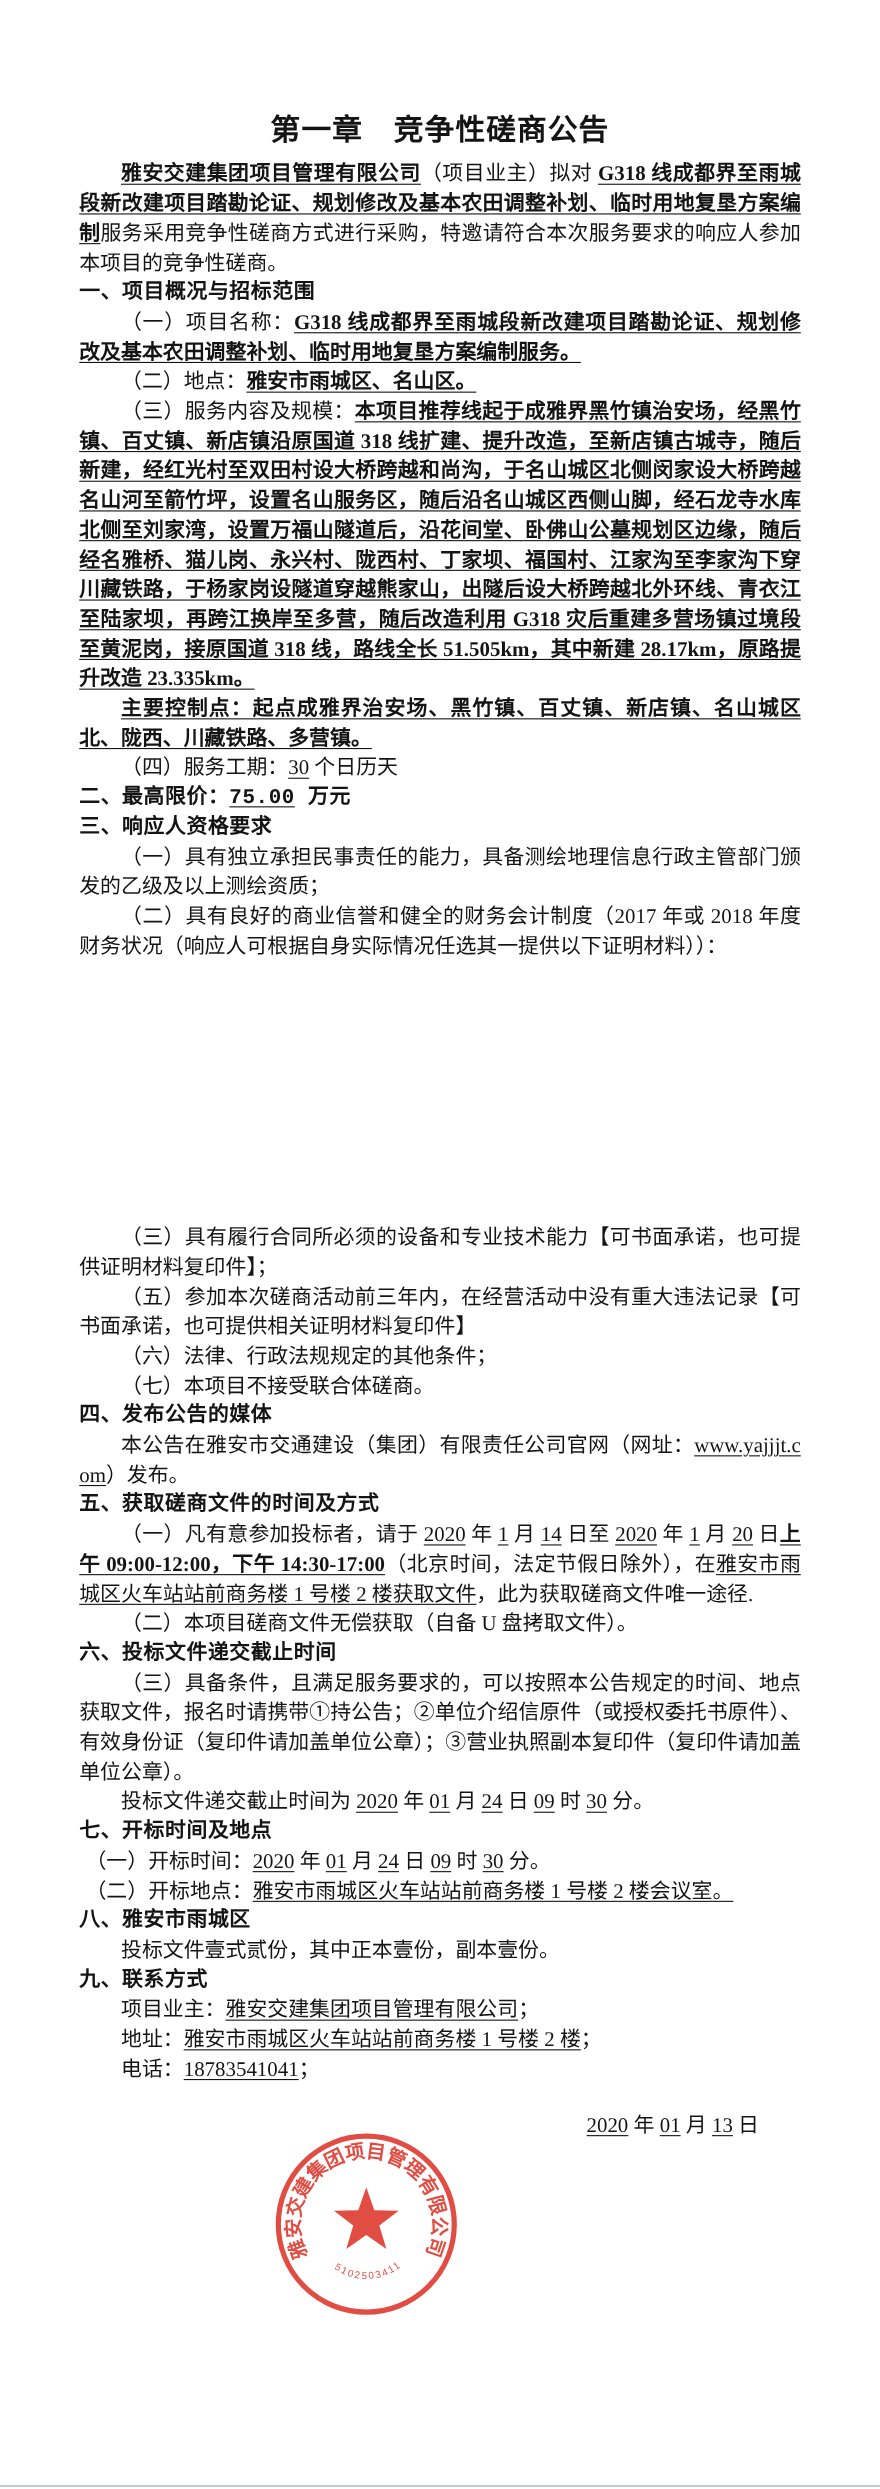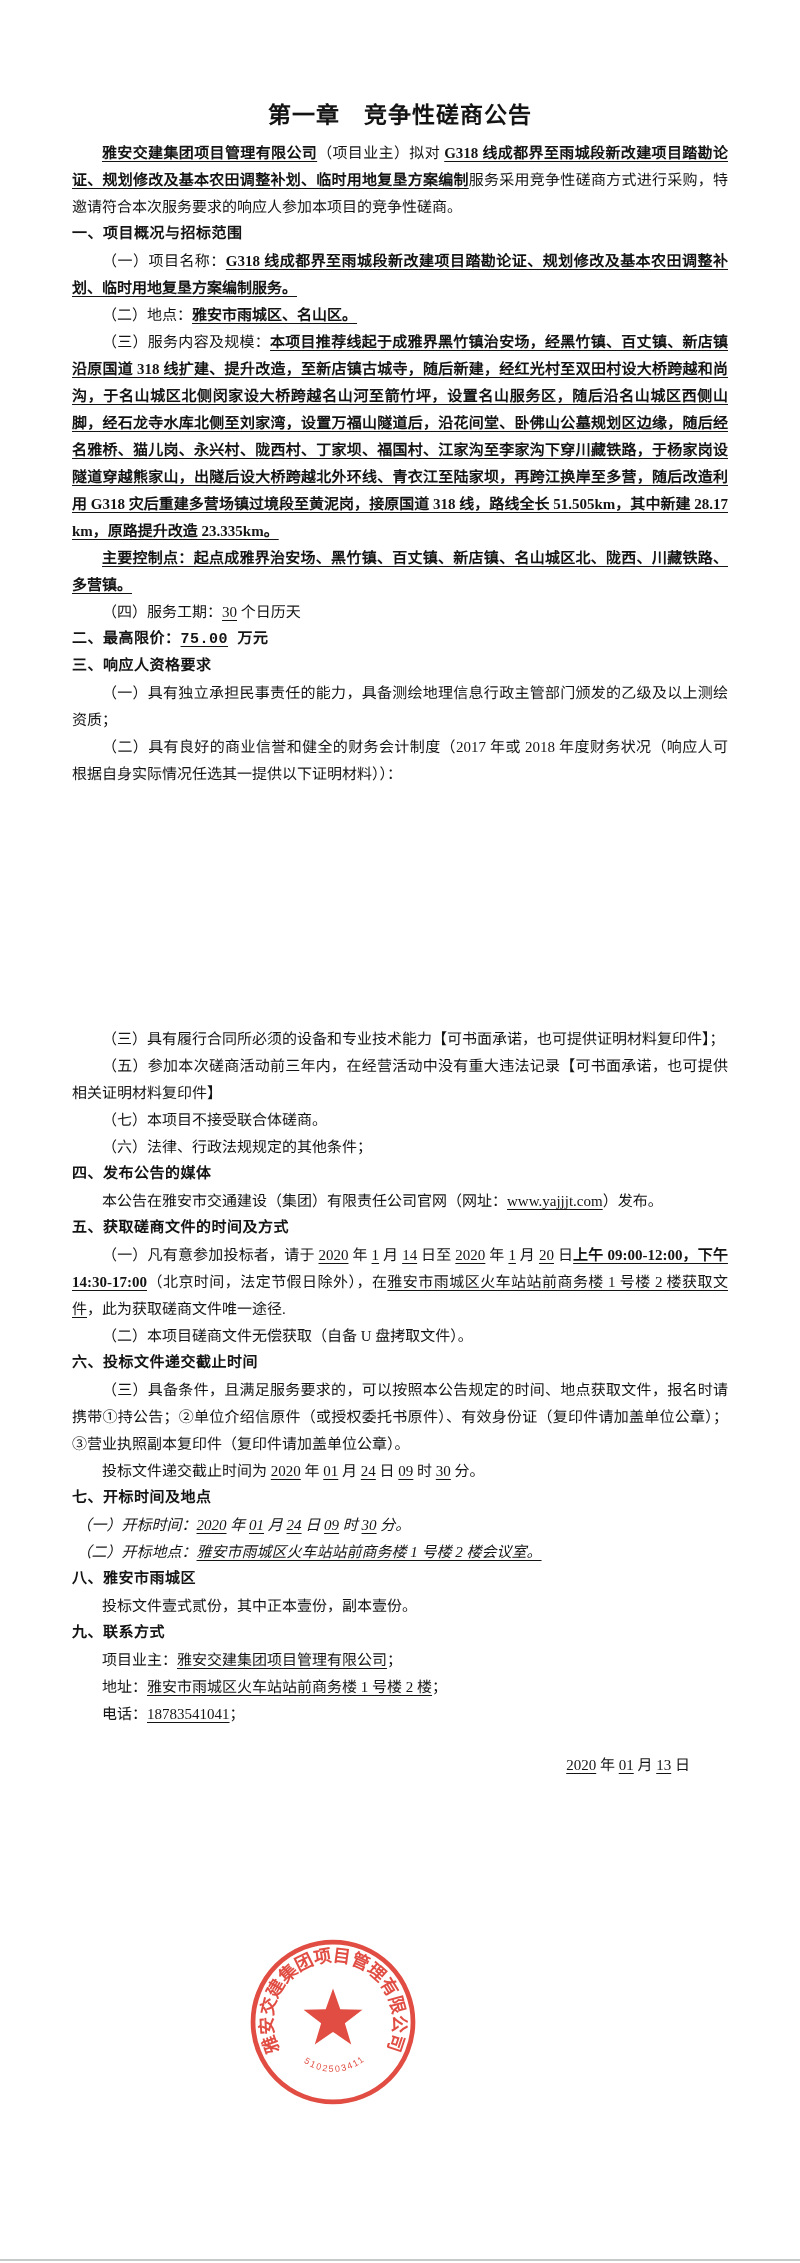--- a/index.html
+++ b/index.html
@@ -15,34 +15,34 @@
   }
   .content{
     position:absolute;
     left:72px;
     top:96px;
     width:656px;
   }
   .doc-title{
     margin:0 0 10px 0;
     text-align:center;
-    font-size:23px;
+    font-size:27px;
     font-weight:bold;
     letter-spacing:1px;
     font-family:"Liberation Sans","DejaVu Sans",sans-serif;
   }
   .para{
     margin:0;
-    font-size:15px;
+    font-size:19px;
     line-height:27px;
     text-align:justify;
     word-break:break-all;
   }
   .para.indent{text-indent:2em;}
-  .para.small-indent{text-indent:0.3em;font-style:italic;}
+  .para.small-indent{text-indent:0.3em;}
   .para.heading{
     font-weight:bold;
     font-family:Liberation Mono, monospace;
     letter-spacing:0.5px;
   }
   .para.date{
     text-align:right;
     padding-right:38px;
     margin-top:24px;
   }
@@ -83,22 +83,22 @@
         <p class="para indent"><span>（三）服务内容及规模：</span><span class="b u">本项目推荐线起于成雅界黑竹镇治安场，经黑竹镇、百丈镇、新店镇沿原国道 318 线扩建、提升改造，至新店镇古城寺，随后新建，经红光村至双田村设大桥跨越和尚沟，于名山城区北侧闵家设大桥跨越名山河至箭竹坪，设置名山服务区，随后沿名山城区西侧山脚，经石龙寺水库北侧至刘家湾，设置万福山隧道后，沿花间堂、卧佛山公墓规划区边缘，随后经名雅桥、猫儿岗、永兴村、陇西村、丁家坝、福国村、江家沟至李家沟下穿川藏铁路，于杨家岗设隧道穿越熊家山，出隧后设大桥跨越北外环线、青衣江至陆家坝，再跨江换岸至多营，随后改造利用 G318 灾后重建多营场镇过境段至黄泥岗，接原国道 318 线，路线全长 51.505km，其中新建 28.17km，原路提升改造 23.335km。</span></p>
         <p class="para indent"><span class="b u">主要控制点：起点成雅界治安场、黑竹镇、百丈镇、新店镇、名山城区北、陇西、川藏铁路、多营镇。</span></p>
         <p class="para indent"><span>（四）服务工期：</span><span class="u">30</span><span> 个日历天</span></p>
         <p class="para heading"><span>二、最高限价：</span><span class="u">75.00</span><span> 万元</span></p>
         <p class="para heading"><span>三、响应人资格要求</span></p>
         <p class="para indent"><span>（一）具有独立承担民事责任的能力，具备测绘地理信息行政主管部门颁发的乙级及以上测绘资质；</span></p>
         <p class="para indent"><span>（二）具有良好的商业信誉和健全的财务会计制度（2017 年或 2018 年度财务状况（响应人可根据自身实际情况任选其一提供以下证明材料））：</span></p>
         <p class="para pagebreak"></p>
         <p class="para indent"><span>（三）具有履行合同所必须的设备和专业技术能力【可书面承诺，也可提供证明材料复印件】；</span></p>
         <p class="para indent"><span>（五）参加本次磋商活动前三年内，在经营活动中没有重大违法记录【可书面承诺，也可提供相关证明材料复印件】</span></p>
+        <p class="para indent"><span>（六）法律、行政法规规定的其他条件；</span></p>
         <p class="para indent"><span>（七）本项目不接受联合体磋商。</span></p>
-        <p class="para indent"><span>（六）法律、行政法规规定的其他条件；</span></p>
         <p class="para heading"><span>四、发布公告的媒体</span></p>
         <p class="para indent"><span>本公告在雅安市交通建设（集团）有限责任公司官网（网址：</span><span class="u">www.yajjjt.com</span><span>）发布。</span></p>
         <p class="para heading"><span>五、获取磋商文件的时间及方式</span></p>
         <p class="para indent"><span>（一）凡有意参加投标者，请于 </span><span class="u">2020</span><span> 年 </span><span class="u">1</span><span> 月 </span><span class="u">14</span><span> 日至 </span><span class="u">2020</span><span> 年 </span><span class="u">1</span><span> 月 </span><span class="u">20</span><span> 日</span><span class="b u">上午 09:00-12:00，下午 14:30-17:00</span><span>（北京时间，法定节假日除外），在</span><span class="u">雅安市雨城区火车站站前商务楼 1 号楼 2 楼获取文件</span><span>，此为获取磋商文件唯一途径.</span></p>
         <p class="para indent"><span>（二）本项目磋商文件无偿获取（自备 U 盘拷取文件）。</span></p>
         <p class="para heading"><span>六、投标文件递交截止时间</span></p>
         <p class="para indent"><span>（三）具备条件，且满足服务要求的，可以按照本公告规定的时间、地点获取文件，报名时请携带①持公告；②单位介绍信原件（或授权委托书原件）、有效身份证（复印件请加盖单位公章）；③营业执照副本复印件（复印件请加盖单位公章）。</span></p>
         <p class="para indent"><span>投标文件递交截止时间为 </span><span class="u">2020</span><span> 年 </span><span class="u">01</span><span> 月 </span><span class="u">24</span><span> 日 </span><span class="u">09</span><span> 时 </span><span class="u">30</span><span> 分。</span></p>
         <p class="para heading"><span>七、开标时间及地点</span></p>
         <p class="para small-indent"><span>（一）开标时间：</span><span class="u">2020</span><span> 年 </span><span class="u">01</span><span> 月 </span><span class="u">24</span><span> 日 </span><span class="u">09</span><span> 时 </span><span class="u">30</span><span> 分。</span></p>

